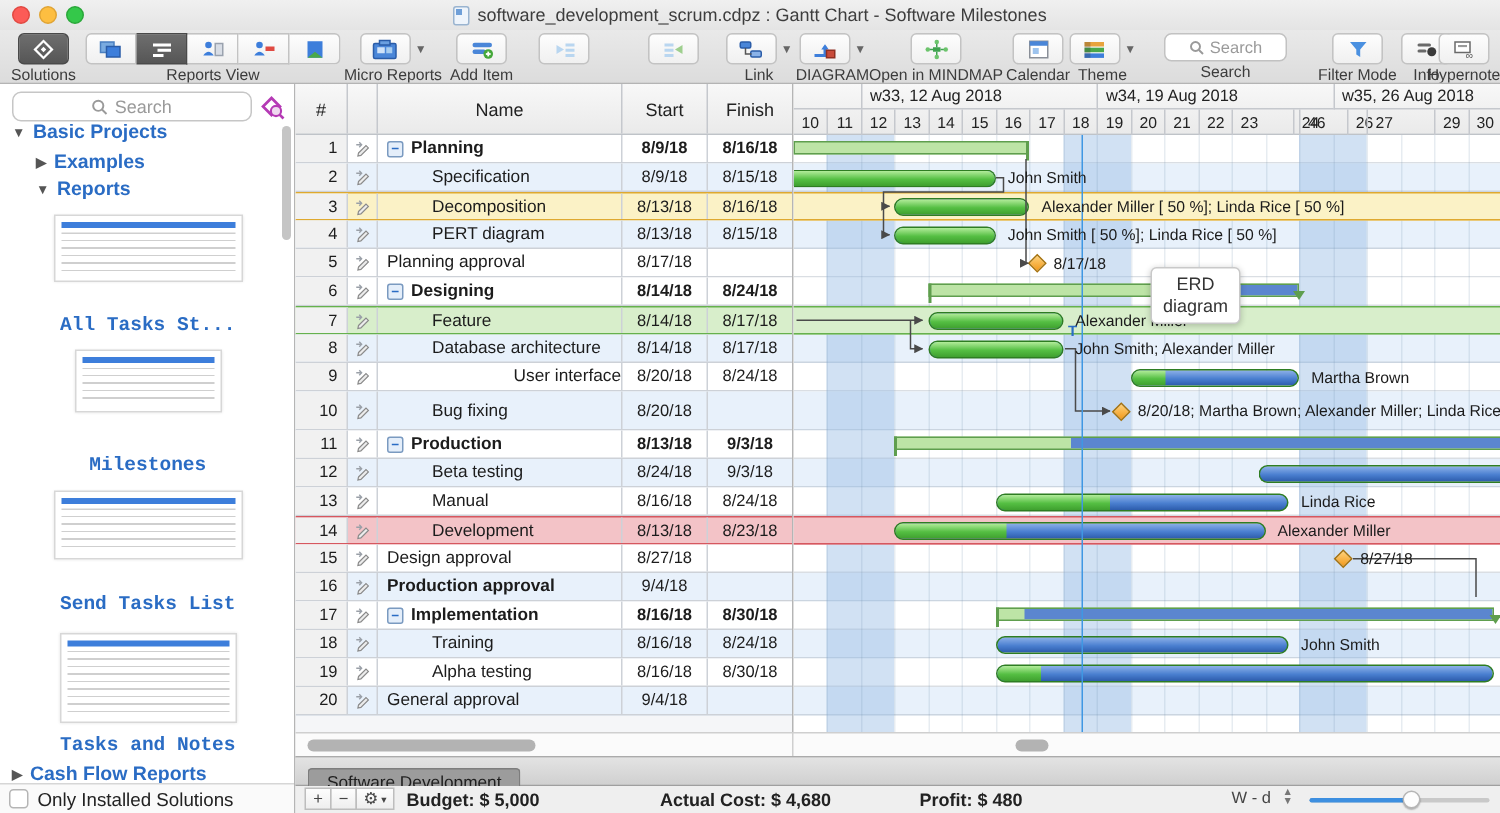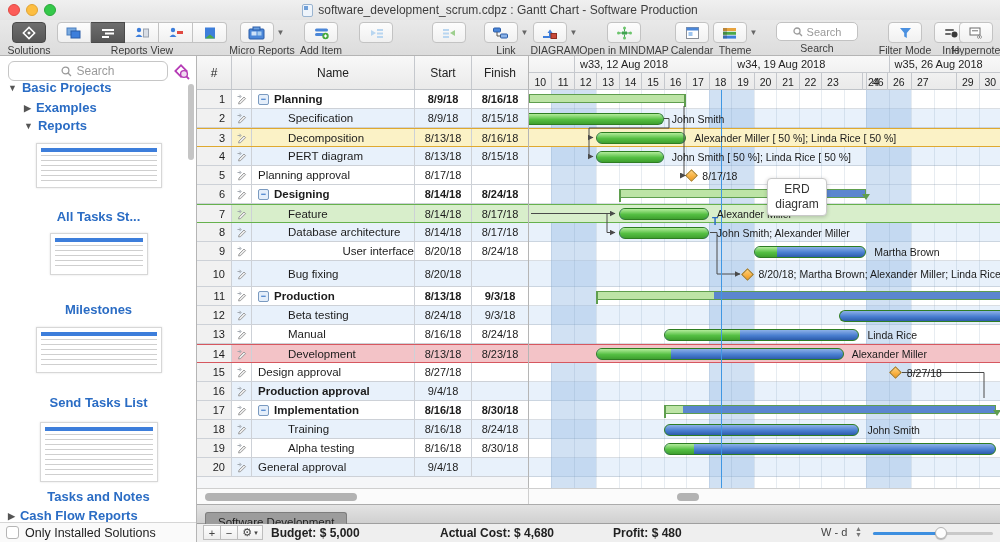--- a/index.html
+++ b/index.html
@@ -39,21 +39,21 @@
   .sb-search{position:absolute;left:8px;top:5px;width:160px;height:20px;border:1px solid #c6c6c6;
     border-radius:6px;background:#fff;font-size:12px;color:#9a9a9a;
     display:flex;align-items:center;justify-content:center;gap:4px;}
   .sb-solico{position:absolute;left:172px;top:6px;width:18px;height:18px;}
   .treeitem{position:absolute;font-size:13px;font-weight:600;color:#2a6cc4;display:flex;align-items:center;gap:5px;}
   .tri{font-size:9px;color:#555;}
   .thumb{position:absolute;background:#fff;border:1px solid #d7d7d7;box-shadow:0 0 2px rgba(0,0,0,.12);padding:4px;}
   .thumb .bar{height:4px;background:#3d7edb;margin-bottom:3px;}
   .thumb .lines{height:calc(100% - 8px);
     background:repeating-linear-gradient(180deg,#cfcfcf 0 1px,transparent 1px 5px);}
-  .gal-label{position:absolute;width:197px;text-align:center;font-size:13px;font-weight:600;color:#2a6cc4;}
+  .gal-label{position:absolute;width:197px;text-align:center;font-size:13px;font-weight:600;color:#2a6cc4;font-family:Liberation Mono, monospace;}
   .sb-scroll{position:absolute;right:2px;width:6px;border-radius:3px;background:#c5c5c5;}
   .sb-footer{position:absolute;left:0;bottom:0;width:196px;height:20px;background:#fafafa;
     border-top:1px solid #d6d6d6;display:flex;align-items:center;gap:6px;padding-left:6px;
     font-size:12.5px;color:#222;}
   .cbx{width:13px;height:13px;border:1px solid #b5b5b5;border-radius:3px;background:#fff;}
   
   .table-pane{position:absolute;left:197px;top:56px;width:331px;height:432px;background:#f5f6f8;overflow:hidden;}
   .thead{position:absolute;left:0;top:0;width:331px;height:34px;
     background:linear-gradient(#f8f8f8,#eaeaea);border-bottom:1px solid #bfc3c8;display:flex;}
   .thead .hc{border-right:1px solid #c5c8cd;display:flex;align-items:center;justify-content:center;
@@ -121,21 +121,21 @@
 <body>
 
 <div class="app">
 
   <div class="titlebar">
     <span class="tl r"></span>
     <span class="tl y"></span>
     <span class="tl g"></span>
     <span class="title-txt">
       <span class="doc-ico"></span>
-      <span>software_development_scrum.cdpz : Gantt Chart - Software Production</span>
+      <span>software_development_scrum.cdpz : Gantt Chart - Software Milestones</span>
     </span>
   </div>
 
   <div class="toolbar">
     <div class="titem" style="left:4px;width:50px;">
       <div class="tbtn dark">
         <svg width="16" height="16">
             <rect x="4" y="4" width="8" height="8" fill="none" stroke="#fff" stroke-width="1.5" transform="rotate(45 8 8)"></rect>
             <rect x="6.7" y="6.7" width="2.6" height="2.6" fill="#fff" transform="rotate(45 8 8)"></rect>
           </svg>
@@ -703,21 +703,21 @@
         <div class="dcell" style="left: 134.857px; width: 22.4762px;">16</div>
         <div class="dcell" style="left: 157.333px; width: 22.4762px;">17</div>
         <div class="dcell" style="left: 179.81px; width: 22.4762px;">18</div>
         <div class="dcell" style="left: 202.286px; width: 22.4762px;">19</div>
         <div class="dcell" style="left: 224.762px; width: 22.4762px;">20</div>
         <div class="dcell" style="left: 247.238px; width: 22.4762px;">21</div>
         <div class="dcell" style="left: 269.714px; width: 22.4762px;">22</div>
         <div class="dcell" style="left: 292.19px; width: 22.4762px;">23</div>
         <div class="dcell" style="left: 333px; width: 22.4762px;">24</div>
         <div class="dcell" style="left: 337.143px; width: 22.4762px;">46</div>
-        <div class="dcell" style="left: 358px; width: 22.4762px;">26</div>
+        <div class="dcell" style="left: 369px; width: 22.4762px;">26</div>
         <div class="dcell" style="left: 382.095px; width: 22.4762px;">27</div>
         <div class="dcell" style="left: 404.571px; width: 22.4762px; margin-top: 44px;">28</div>
         <div class="dcell" style="left: 427.048px; width: 22.4762px;">29</div>
         <div class="dcell" style="left: 449.524px; width: 22.4762px;">30</div>
       </div>
     <div class="ch-body" id="cbody">
         <div class="stripe bg-plain" style="top: 0px; height: 19px; border-bottom: 1px solid rgba(150, 160, 176, 0.35);"></div>
         <div class="stripe bg-alt" style="top: 19px; height: 19px; border-bottom: 1px solid rgba(150, 160, 176, 0.35);"></div>
         <div class="stripe bg-yellow" style="top: 38px; height: 19px;"></div>
         <div class="stripe bg-alt" style="top: 57px; height: 19px; border-bottom: 1px solid rgba(150, 160, 176, 0.35);"></div>

